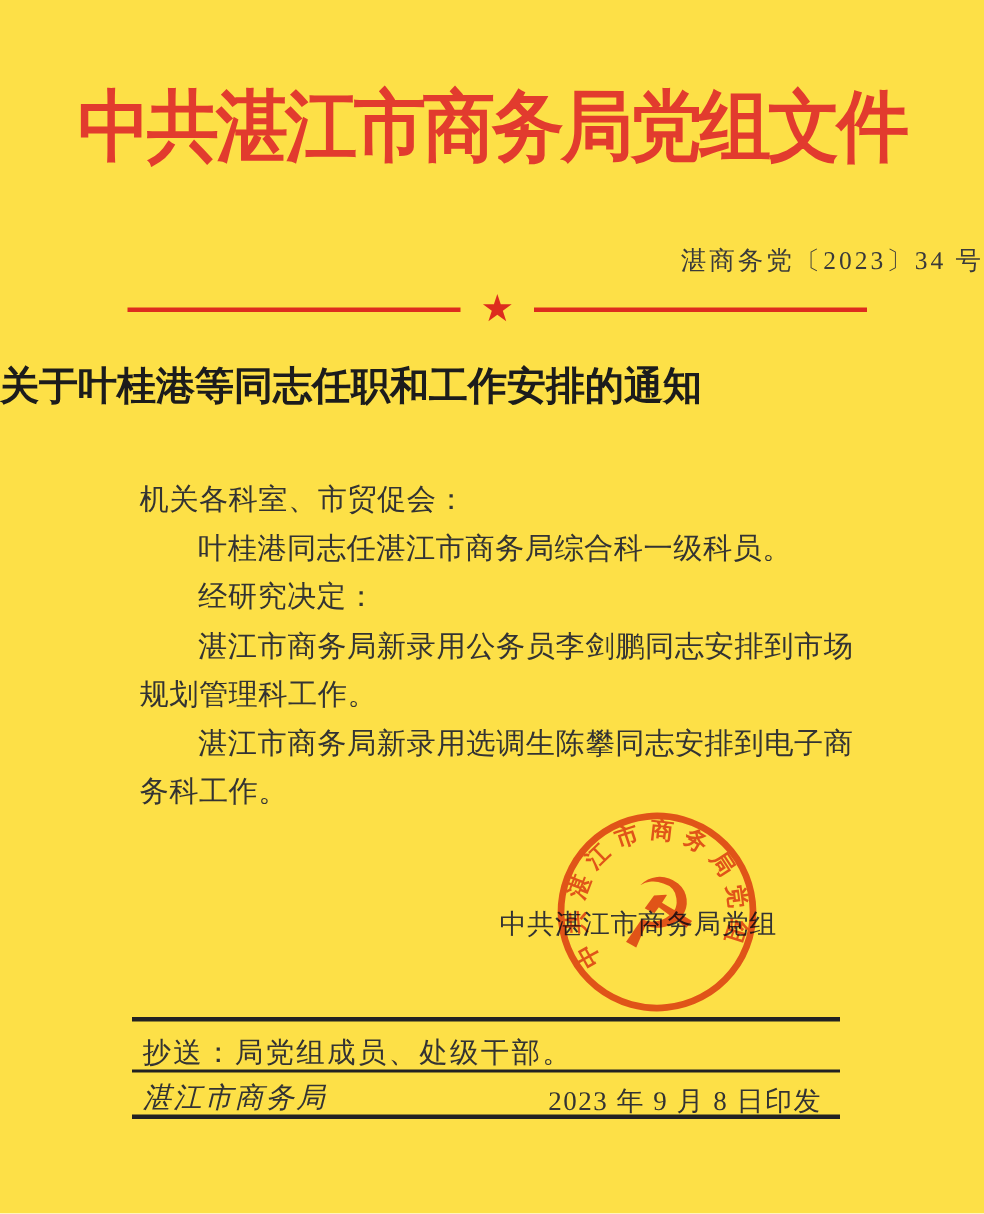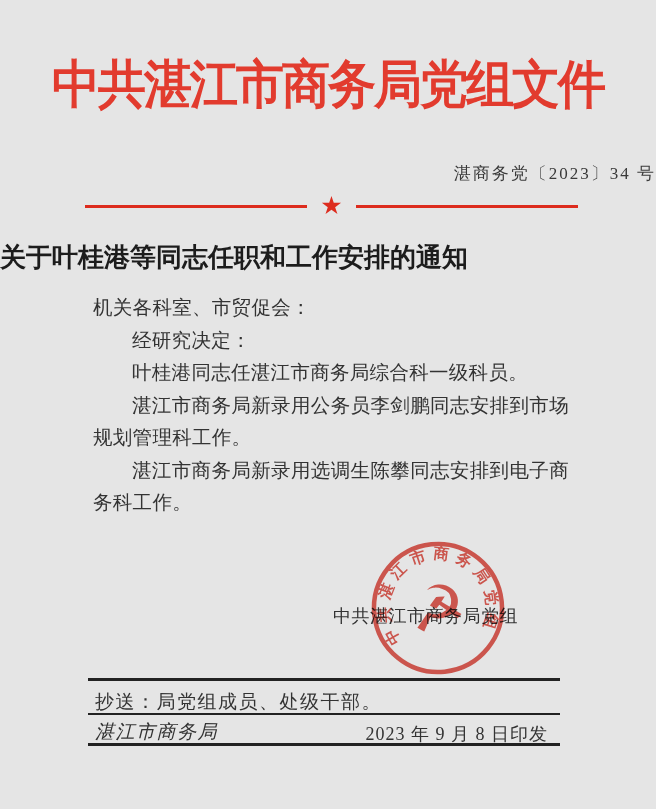--- a/index.html
+++ b/index.html
@@ -1,20 +1,20 @@
 <!DOCTYPE html>
 <html><head>
 <meta charset="utf-8">
 <style>
   * { margin: 0; padding: 0; box-sizing: border-box; }
   html, body { background: #ffffff; }
   body { width: 656px; height: 809px; font-family: "Liberation Serif", serif; }
   .page {
     position: relative; width: 656px; height: 809px;
-    background: #e5e5e5; overflow: hidden; color: #2f2f2f;
+    background: #fde047; overflow: hidden; color: #2f2f2f;
   }
   .red-header {
     position: absolute; top: 50px; left: 0; width: 656px;
     text-align: center; font-size: 48px; font-weight: 900;
     letter-spacing: -2px; color: #e23b2e;
     transform: scaleY(1.08); transform-origin: top center;
     white-space: nowrap;
   }
   .doc-number {
     position: absolute; top: 162px; left: 0; width: 656px;
@@ -28,21 +28,21 @@
   .rule-star {
     color: #dd2c1e; font-size: 25px; line-height: 24px;
     margin: 0 13px; font-family: "DejaVu Sans", sans-serif;
   }
   .doc-title {
     position: absolute; top: 240px; left: 0; width: 656px;
     font-size: 26px; font-weight: 700;
     letter-spacing: 0px; color: #1c1c1c; white-space: nowrap;
   }
   .body-text {
-    position: absolute; top: 292px; left: 93px; width: 476px;
+    position: absolute; top: 318px; left: 93px; width: 476px;
     font-size: 19.5px; line-height: 32.5px; letter-spacing: 0.3px;
     color: #333333; text-align: justify;
   }
   .body-text p.indent { text-indent: 2em; }
   .sign-org {
     position: absolute; top: 604px; left: 333px;
     font-size: 18px; letter-spacing: 0.5px; color: #333333; white-space: nowrap;
   }
   .sign-date {
     position: absolute; top: 634px; left: 378px;
@@ -89,22 +89,22 @@
   <div class="rule-row">
     <div class="rule-line"></div>
     <div class="rule-star">★</div>
     <div class="rule-line"></div>
   </div>
 
   <div class="doc-title">关于叶桂港等同志任职和工作安排的通知</div>
 
   <div class="body-text">
     <p>机关各科室、市贸促会：</p>
+    <p class="indent">叶桂港同志任湛江市商务局综合科一级科员。</p>
     <p class="indent">经研究决定：</p>
-    <p class="indent">叶桂港同志任湛江市商务局综合科一级科员。</p>
     <p class="indent">湛江市商务局新录用公务员李剑鹏同志安排到市场规划管理科工作。</p>
     <p class="indent">湛江市商务局新录用选调生陈攀同志安排到电子商务科工作。</p>
   </div>
 
   <div class="sign-org">中共湛江市商务局党组</div>
 
   <svg class="seal" width="142" height="142" viewBox="0 0 142 142">
     <g transform="rotate(-6 71 71)">
       <circle cx="71" cy="71" r="64" fill="none" stroke="#dd4338" stroke-width="4.5"></circle>
       <path id="sealTextArc" fill="none" d="M 36.4 105.6 A 49 49 0 1 1 105.6 105.6"></path>

